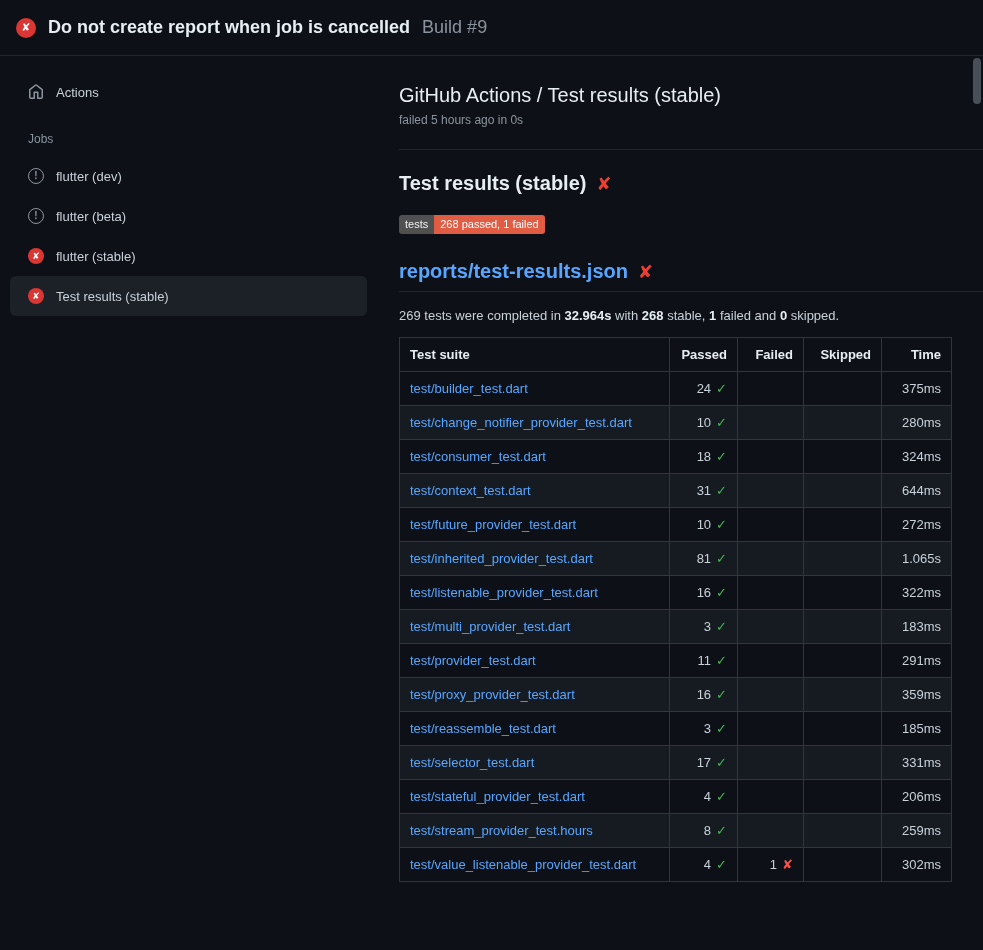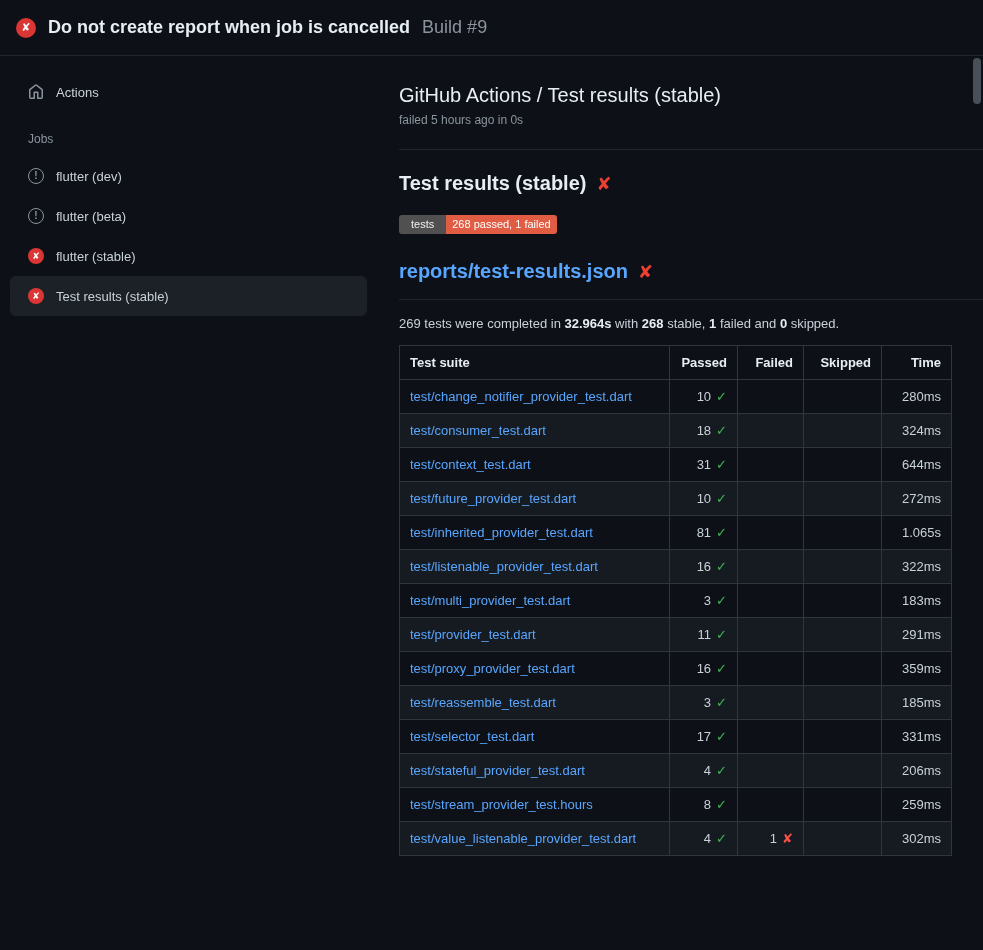--- a/index.html
+++ b/index.html
@@ -77,27 +77,27 @@
   .divider{border:none;border-top:1px solid var(--border-muted);margin:22px 0 0 0;}
   .section-title{
     margin-top:22px;font-size:20px;font-weight:700;color:var(--text-strong);
     display:flex;align-items:center;gap:10px;
   }
   .cross-lg{color:#ef3f33;font-size:18px;font-weight:bold;}
   .badge{
     display:inline-flex;margin-top:20px;border-radius:3px;overflow:hidden;
     font-size:11px;line-height:1;
   }
-  .badge-label{background:#505050;color:#f0f0f0;padding:4px 12px;}
+  .badge-label{background:#505050;color:#f0f0f0;padding:4px 6px;}
   .badge-value{background:#e05d44;color:#fff;padding:4px 6px;text-align:right;}
   .report-heading{
     margin-top:26px;font-size:20px;font-weight:700;
     display:flex;align-items:center;gap:10px;
     border-bottom:1px solid var(--border-muted);
-    padding-bottom:16px;
+    padding-bottom:8px;
   }
   .report-link{color:var(--link);text-decoration:none;}
   .summary-line{margin-top:16px;font-size:13px;color:var(--text);}
   .summary-line .bold{font-weight:700;color:var(--text-strong);}
   
   table{
     margin-top:14px;border-collapse:collapse;table-layout:fixed;
     width:552px;font-size:13px;
   }
   th,td{
@@ -192,20 +192,27 @@
         <tr>
           <th>Test suite</th>
           <th class="col-num">Passed</th>
           <th class="col-num">Failed</th>
           <th class="col-num">Skipped</th>
           <th class="col-num">Time</th>
         </tr>
       </thead>
       <tbody>
           <tr>
+            <td><a href="#" class="suite-link">test/builder_test.dart</a></td>
+            <td class="col-num"><span>24</span><span class="mark check">✓</span></td>
+            <td class="col-num"></td>
+            <td class="col-num"></td>
+            <td class="col-num">375ms</td>
+          </tr>
+          <tr>
             <td><a href="#" class="suite-link">test/change_notifier_provider_test.dart</a></td>
             <td class="col-num"><span>10</span><span class="mark check">✓</span></td>
             <td class="col-num"></td>
             <td class="col-num"></td>
             <td class="col-num">280ms</td>
           </tr>
           <tr>
             <td><a href="#" class="suite-link">test/consumer_test.dart</a></td>
             <td class="col-num"><span>18</span><span class="mark check">✓</span></td>
             <td class="col-num"></td>

